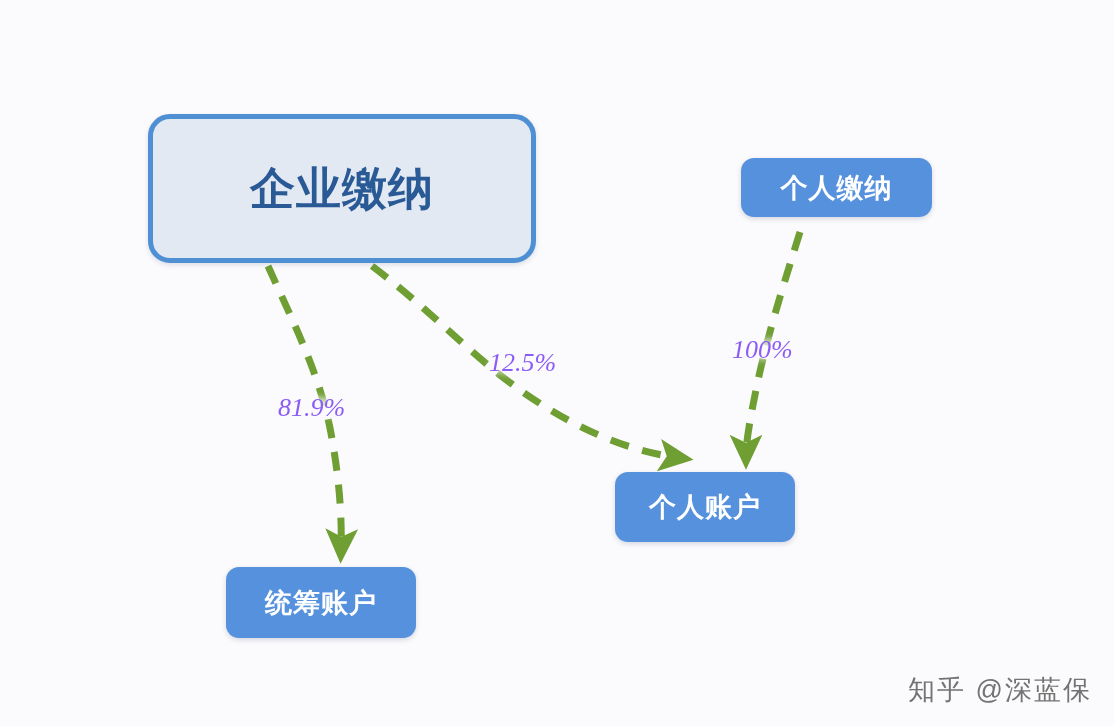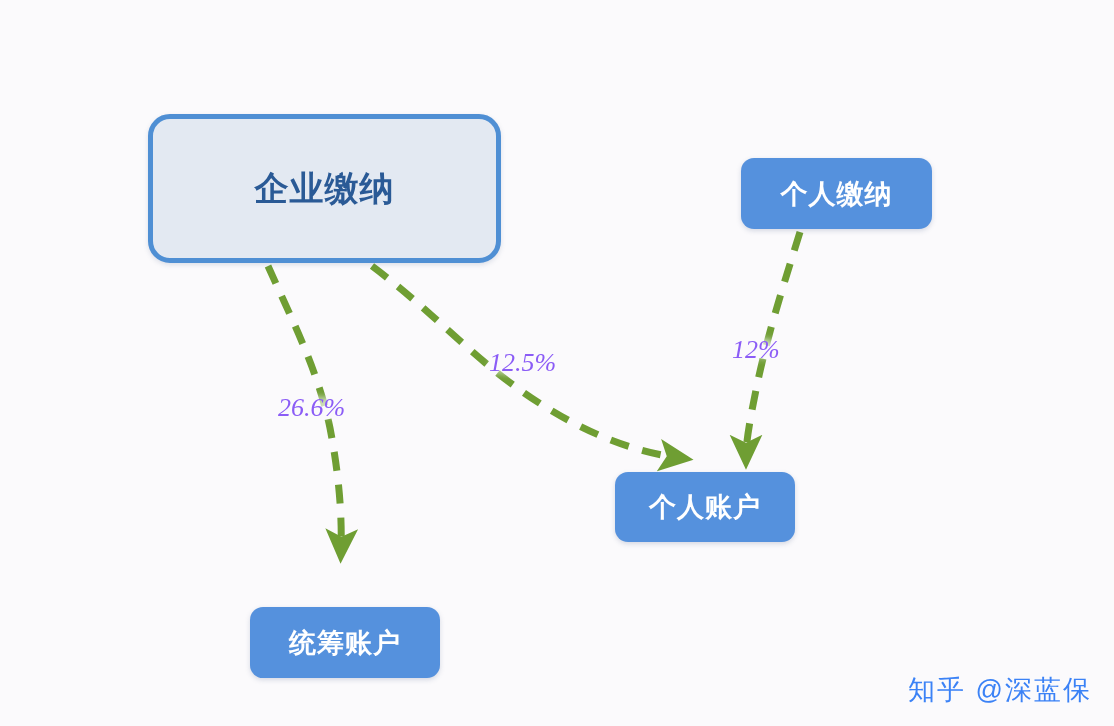--- a/index.html
+++ b/index.html
@@ -59,48 +59,47 @@
     background: #5591dd;
     border-radius: 13px;
     color: #ffffff;
     font-weight: bold;
     box-shadow: 0 2px 5px rgba(80, 100, 140, 0.22);
   }
 
   #node-enterprise {
     left: 148px;
     top: 114px;
-    width: 353px;
+    width: 388px;
     height: 149px;
-    font-size: 34px;
+    font-size: 45px;
   }
 
   #node-personal-pay {
     left: 741px;
     top: 158px;
     width: 191px;
-    height: 71px;
+    height: 59px;
     font-size: 27px;
   }
 
   #node-personal-account {
     left: 615px;
     top: 472px;
     width: 180px;
     height: 70px;
     font-size: 27px;
   }
 
   #node-pooled-account {
-    left: 250px;
+    left: 226px;
     top: 567px;
     width: 190px;
     height: 71px;
     font-size: 27px;
-    margin-top: 40px;
   }
 
   
   .edge-label {
     position: absolute;
     font-family: "Liberation Serif", "DejaVu Serif", serif;
     font-style: italic;
     font-size: 26px;
     color: #8b5cf6;
     white-space: nowrap;
@@ -112,21 +111,21 @@
   #label-87 { left: 278px; top: 393px; }
   #label-125 { left: 489px; top: 348px; }
   #label-100 { left: 732px; top: 335px; }
 
   
   #watermark {
     position: absolute;
     right: 22px;
     bottom: 18px;
     font-size: 27px;
-    color: #3b82f6;
+    color: #737373;
     letter-spacing: 2px;
     white-space: nowrap;
     font-family: "Liberation Sans", "DejaVu Sans", sans-serif;
   }
 </style>
 </head>
 <body>
 
 <div id="canvas">
 
@@ -153,21 +152,21 @@
   </div>
 
   <div class="node node-solid" id="node-personal-account">
     <span>个人账户</span>
   </div>
 
   <div class="node node-solid" id="node-pooled-account">
     <span>统筹账户</span>
   </div>
 
-  <div class="edge-label" id="label-87">26.6%</div>
+  <div class="edge-label" id="label-87">81.9%</div>
 
   <div class="edge-label" id="label-125">12.5%</div>
 
-  <div class="edge-label" id="label-100">12%</div>
+  <div class="edge-label" id="label-100">100%</div>
 
   <div id="watermark">知乎 @深蓝保</div>
 
 </div>
 
 </body></html>

